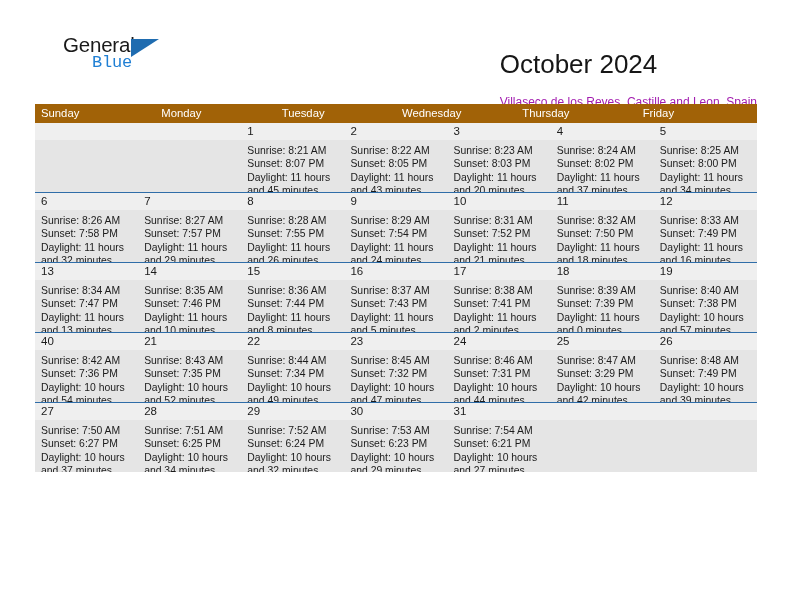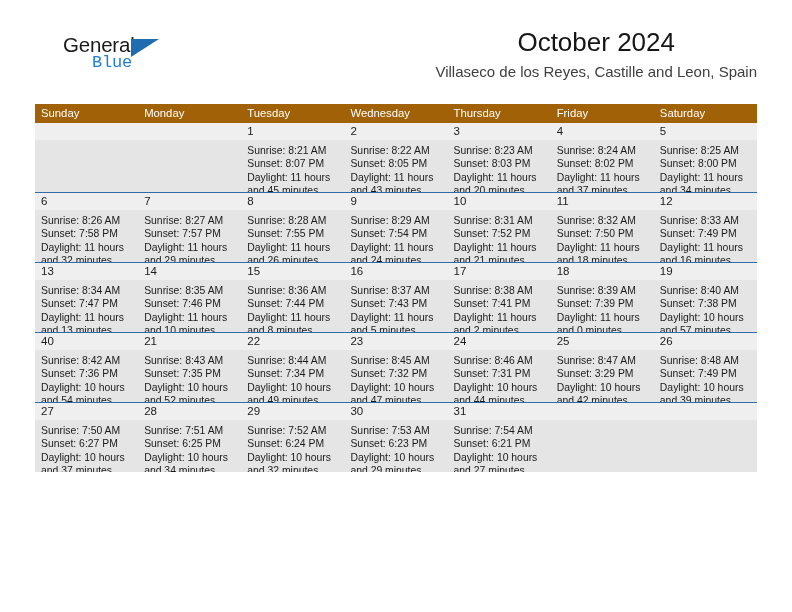--- a/index.html
+++ b/index.html
@@ -62,34 +62,34 @@
     top: 20px;
     font-size: 17px;
     letter-spacing: -0.2px;
     color: #1f7fd4;
     font-family: Liberation Mono, monospace;
   }
 
   .title-block {
     position: absolute;
     right: 35px;
-    top: 26px;
-    text-align: center;
+    top: 48px;
+    text-align: left;
   }
   .month-title {
     font-size: 26px;
     color: #161616;
     line-height: 32px;
     white-space: nowrap;
   }
   .location-title {
-    font-size: 15px;
-    color: #404040;
+    font-size: 12px;
+    color: #a21caf;
     line-height: 20px;
-    margin-top: 4px;
+    margin-top: 12px;
     white-space: nowrap;
   }
 
   
   .calendar {
     position: absolute;
     left: 35px;
     top: 104px;
     width: 722px;
   }
@@ -177,21 +177,20 @@
   </div>
 
   <div class="calendar">
     <div class="weekday-header" id="weekday-header">
         <div class="weekday-cell">Sunday</div>
         <div class="weekday-cell">Monday</div>
         <div class="weekday-cell">Tuesday</div>
         <div class="weekday-cell">Wednesday</div>
         <div class="weekday-cell">Thursday</div>
         <div class="weekday-cell">Friday</div>
-        <div class="weekday-cell">Saturday</div>
       </div>
     <div id="weeks-container">
         <div class="week-row first">
           <div class="daynum-band">
             <div class="daynum-cell"></div>
             <div class="daynum-cell"></div>
             <div class="daynum-cell">1</div>
             <div class="daynum-cell">2</div>
             <div class="daynum-cell">3</div>
             <div class="daynum-cell">4</div>

